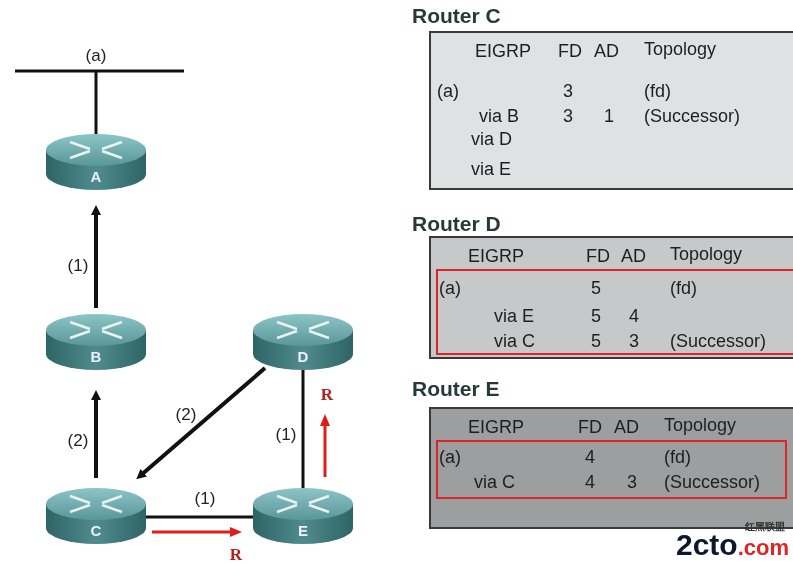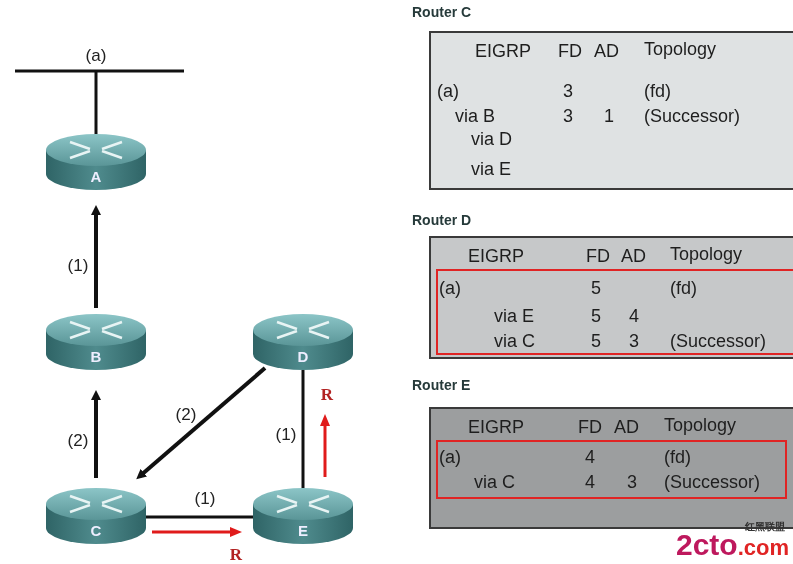--- a/index.html
+++ b/index.html
@@ -1,19 +1,19 @@
 <!DOCTYPE html>
 <html><head>
 <meta charset="utf-8">
 <style>
   html, body { margin:0; padding:0; background:#ffffff; }
   body { width:793px; height:564px; position:relative; overflow:hidden;
          font-family:"Liberation Sans", sans-serif; color:#1e1e1e; }
   #diagram { position:absolute; left:0; top:0; width:400px; height:564px; }
-  .panel-title { position:absolute; left:412px; font-weight:bold; font-size:14px; color:#263a3a; }
+  .panel-title { position:absolute; left:412px; font-weight:bold; font-size:21px; color:#263a3a; }
   .table-box { position:absolute; left:408px; width:424px; border:2px solid #3a3a3a; box-sizing:border-box;margin-left:21px; }
   .cell { position:absolute; font-size:18px; color:#1e1e1e; white-space:nowrap; }
   .hl { position:absolute; border:2px solid #e02424; box-sizing:border-box; }
   .watermark { position:absolute; right:4px; bottom:2px; font-weight:bold; }
 </style>
 </head>
 <body>
 
 <svg id="diagram" viewBox="0 0 400 564">
   <defs>
@@ -108,21 +108,21 @@
 <div class="table-box" style="top:31px;height:159px;background:#dfe2e3;">
   <span class="cell" style="left:44px;top:8px;">EIGRP</span>
   <span class="cell" style="left:127px;top:8px;">FD</span>
   <span class="cell" style="left:163px;top:8px;">AD</span>
   <span class="cell" style="left:213px;top:6px;">Topology</span>
 
   <span class="cell" style="left:6px;top:48px;">(a)</span>
   <span class="cell" style="left:132px;top:48px;">3</span>
   <span class="cell" style="left:213px;top:48px;">(fd)</span>
 
-  <span class="cell" style="left:24px;top:73px;">via B</span>
+  <span class="cell" style="left:48px;top:73px;">via B</span>
   <span class="cell" style="left:132px;top:73px;">3</span>
   <span class="cell" style="left:173px;top:73px;">1</span>
   <span class="cell" style="left:213px;top:73px;">(Successor)</span>
 
   <span class="cell" style="left:40px;top:96px;">via D</span>
   <span class="cell" style="left:40px;top:126px;">via E</span>
 </div>
 
 <div class="panel-title" style="top:212px;">Router D</div>
 <div class="table-box" style="top:236px;height:123px;background:#c6c8c9;">
@@ -158,15 +158,15 @@
   <span class="cell" style="left:154px;top:38px;">4</span>
   <span class="cell" style="left:233px;top:38px;">(fd)</span>
 
   <span class="cell" style="left:43px;top:63px;">via C</span>
   <span class="cell" style="left:154px;top:63px;">4</span>
   <span class="cell" style="left:196px;top:63px;">3</span>
   <span class="cell" style="left:233px;top:63px;">(Successor)</span>
 </div>
 
 <div class="watermark">
-  <span style="color:#be185d;font-size:30px;">2cto</span><span style="color:#e02424;font-size:22px;">.com</span>
+  <span style="color:#0f172a;font-size:30px;">2cto</span><span style="color:#e02424;font-size:22px;">.com</span>
   <span style="position:absolute;right:4px;top:-8px;font-size:10px;color:#333;">红黑联盟</span>
 </div>
 
 </body></html>

